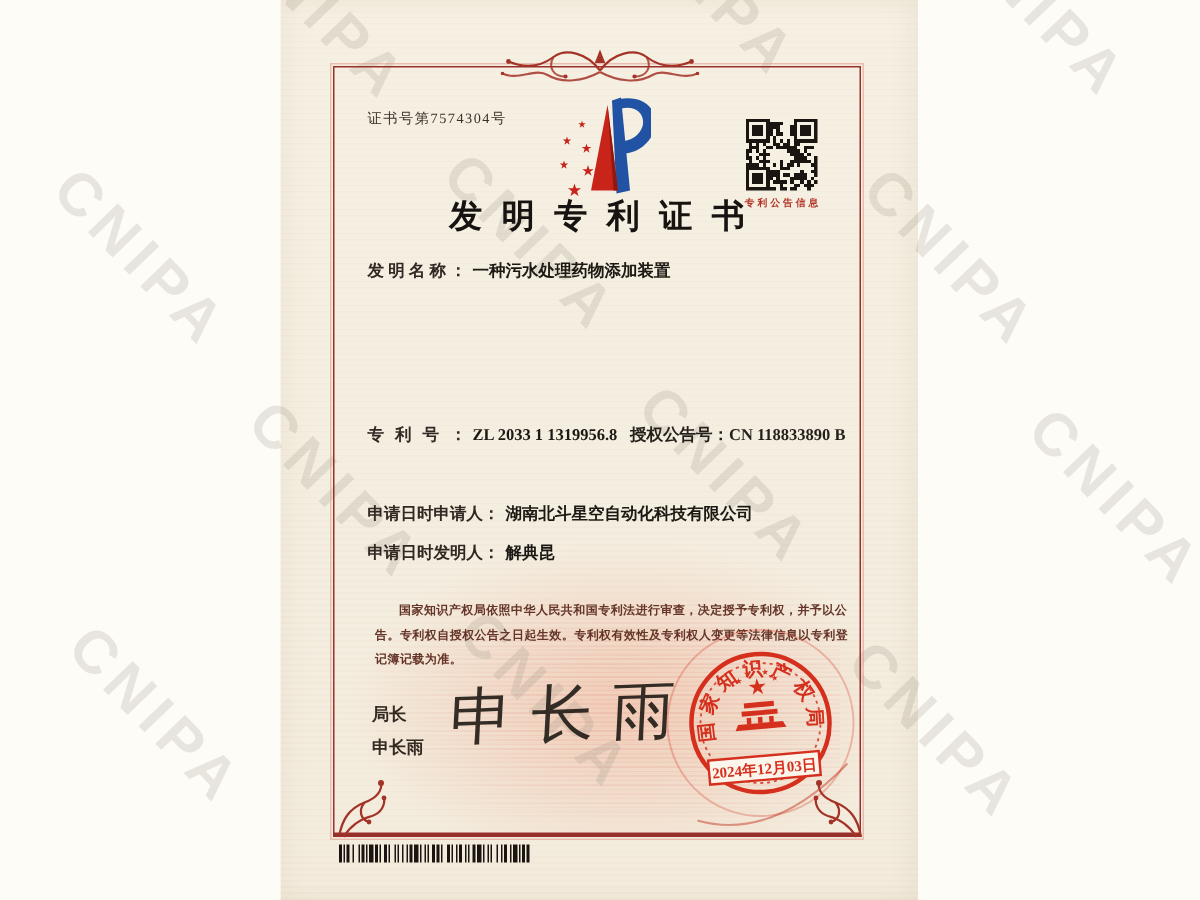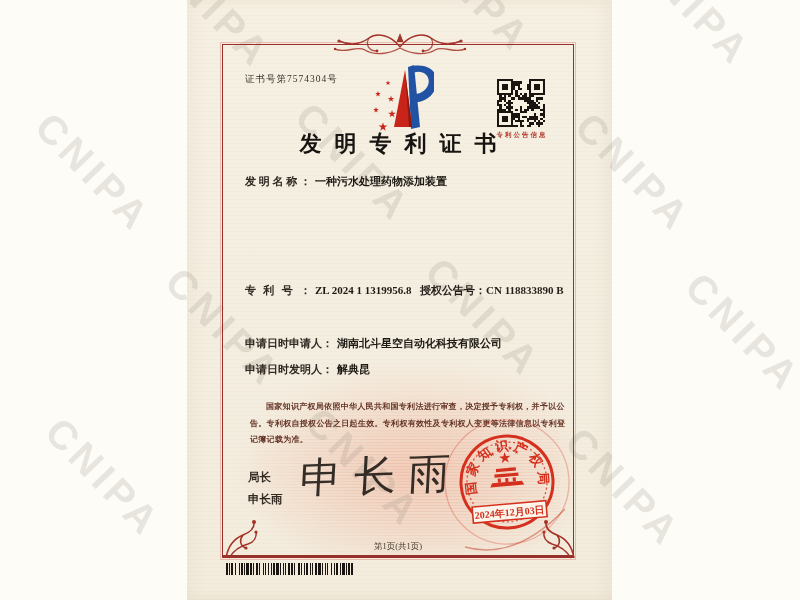--- a/index.html
+++ b/index.html
@@ -314,21 +314,21 @@
           <rect x="2" y="16" width="3" height="3" fill="#1a1511"></rect>
         </svg></div>
     <div class="qr-caption">专利公告信息</div>
 
     <div class="title">发明专利证书</div>
 
     <div class="row" style="top:174px">
       <span class="rlabel">发明名称：</span><span class="rvalue">一种污水处理药物添加装置</span>
     </div>
     <div class="row" style="top:283px">
-      <span class="rlabel">专利号：</span><span class="rvalue">ZL 2024 1 1319956.8</span>
+      <span class="rlabel">专利号：</span><span class="rvalue">ZL 2033 1 1319956.8</span>
       <span class="rcol2"><span>授权公告号：</span><span>CN 118833890 B</span></span>
     </div>
     <div class="row" style="top:336px">
       <span class="rlabel-wide">申请日时申请人：</span><span class="rvalue">湖南北斗星空自动化科技有限公司</span>
     </div>
     <div class="row" style="top:362px">
       <span class="rlabel-wide">申请日时发明人：</span><span class="rvalue">解典昆</span>
     </div>
 
     <div class="statement">国家知识产权局依照中华人民共和国专利法进行审查，决定授予专利权，并予以公告。专利权自授权公告之日起生效。专利权有效性及专利权人变更等法律信息以专利登记簿记载为准。</div>
@@ -360,21 +360,20 @@
           <path d="M55,70 h30 l2,4 h-34 z"></path>
           <rect x="61" y="66" width="3" height="4"></rect>
             <rect x="68.5" y="66" width="3" height="4"></rect>
             <rect x="76" y="66" width="3" height="4"></rect>
         </g>
         <rect x="33" y="92" width="74" height="16" fill="#fcf5ec" stroke="#d5301e" stroke-width="1.6"></rect>
         <text x="70" y="104" text-anchor="middle" font-size="10" font-weight="700" fill="#d5301e" font-family="'Liberation Serif','DejaVu Serif',serif">2024年12月03日</text>
       </g>
     </svg>
 
-    <div class="footer">第1页(共1页)</div>
 
     <div class="barcode" id="barcode">
         <div style="width: 2px; background: rgb(26, 21, 17);"></div>
         <div style="width: 1px; background: transparent;"></div>
         <div style="width: 1px; background: rgb(26, 21, 17);"></div>
         <div style="width: 1px; background: transparent;"></div>
         <div style="width: 2px; background: rgb(26, 21, 17);"></div>
         <div style="width: 2px; background: transparent;"></div>
         <div style="width: 1px; background: rgb(26, 21, 17);"></div>
         <div style="width: 3px; background: transparent;"></div>

